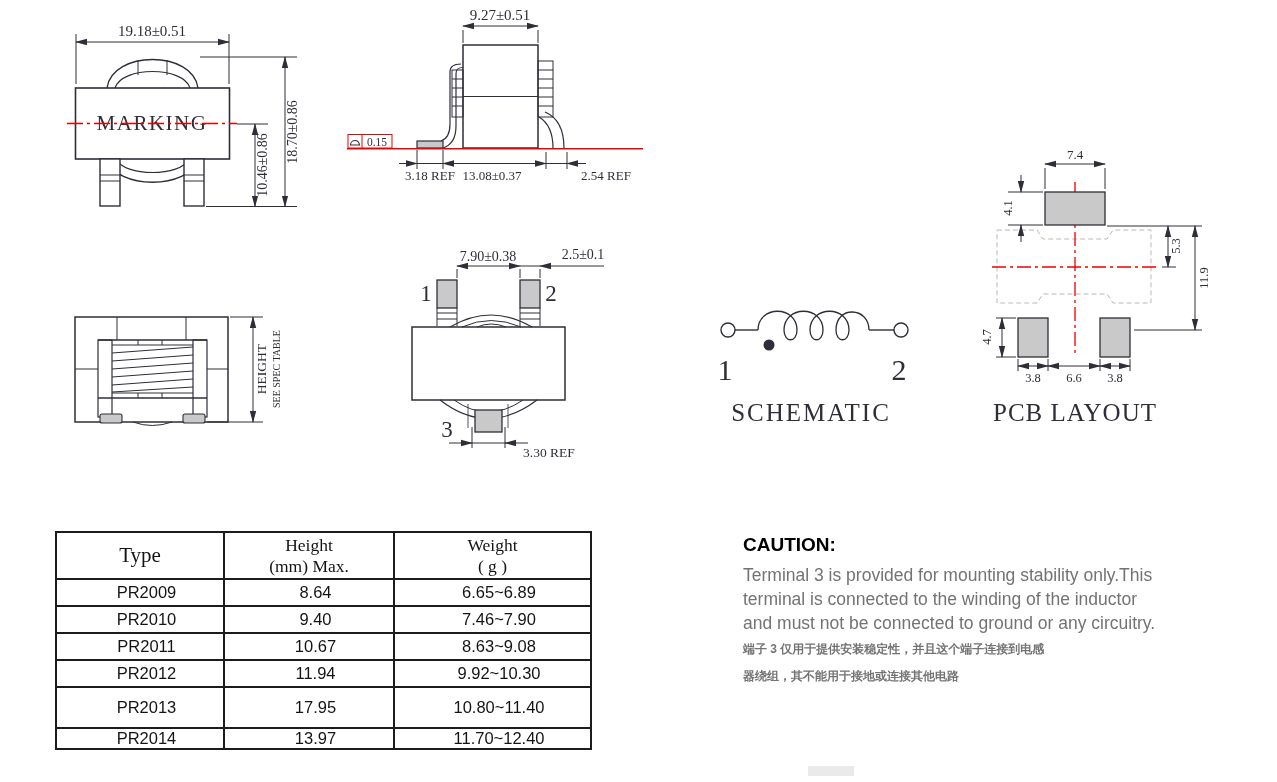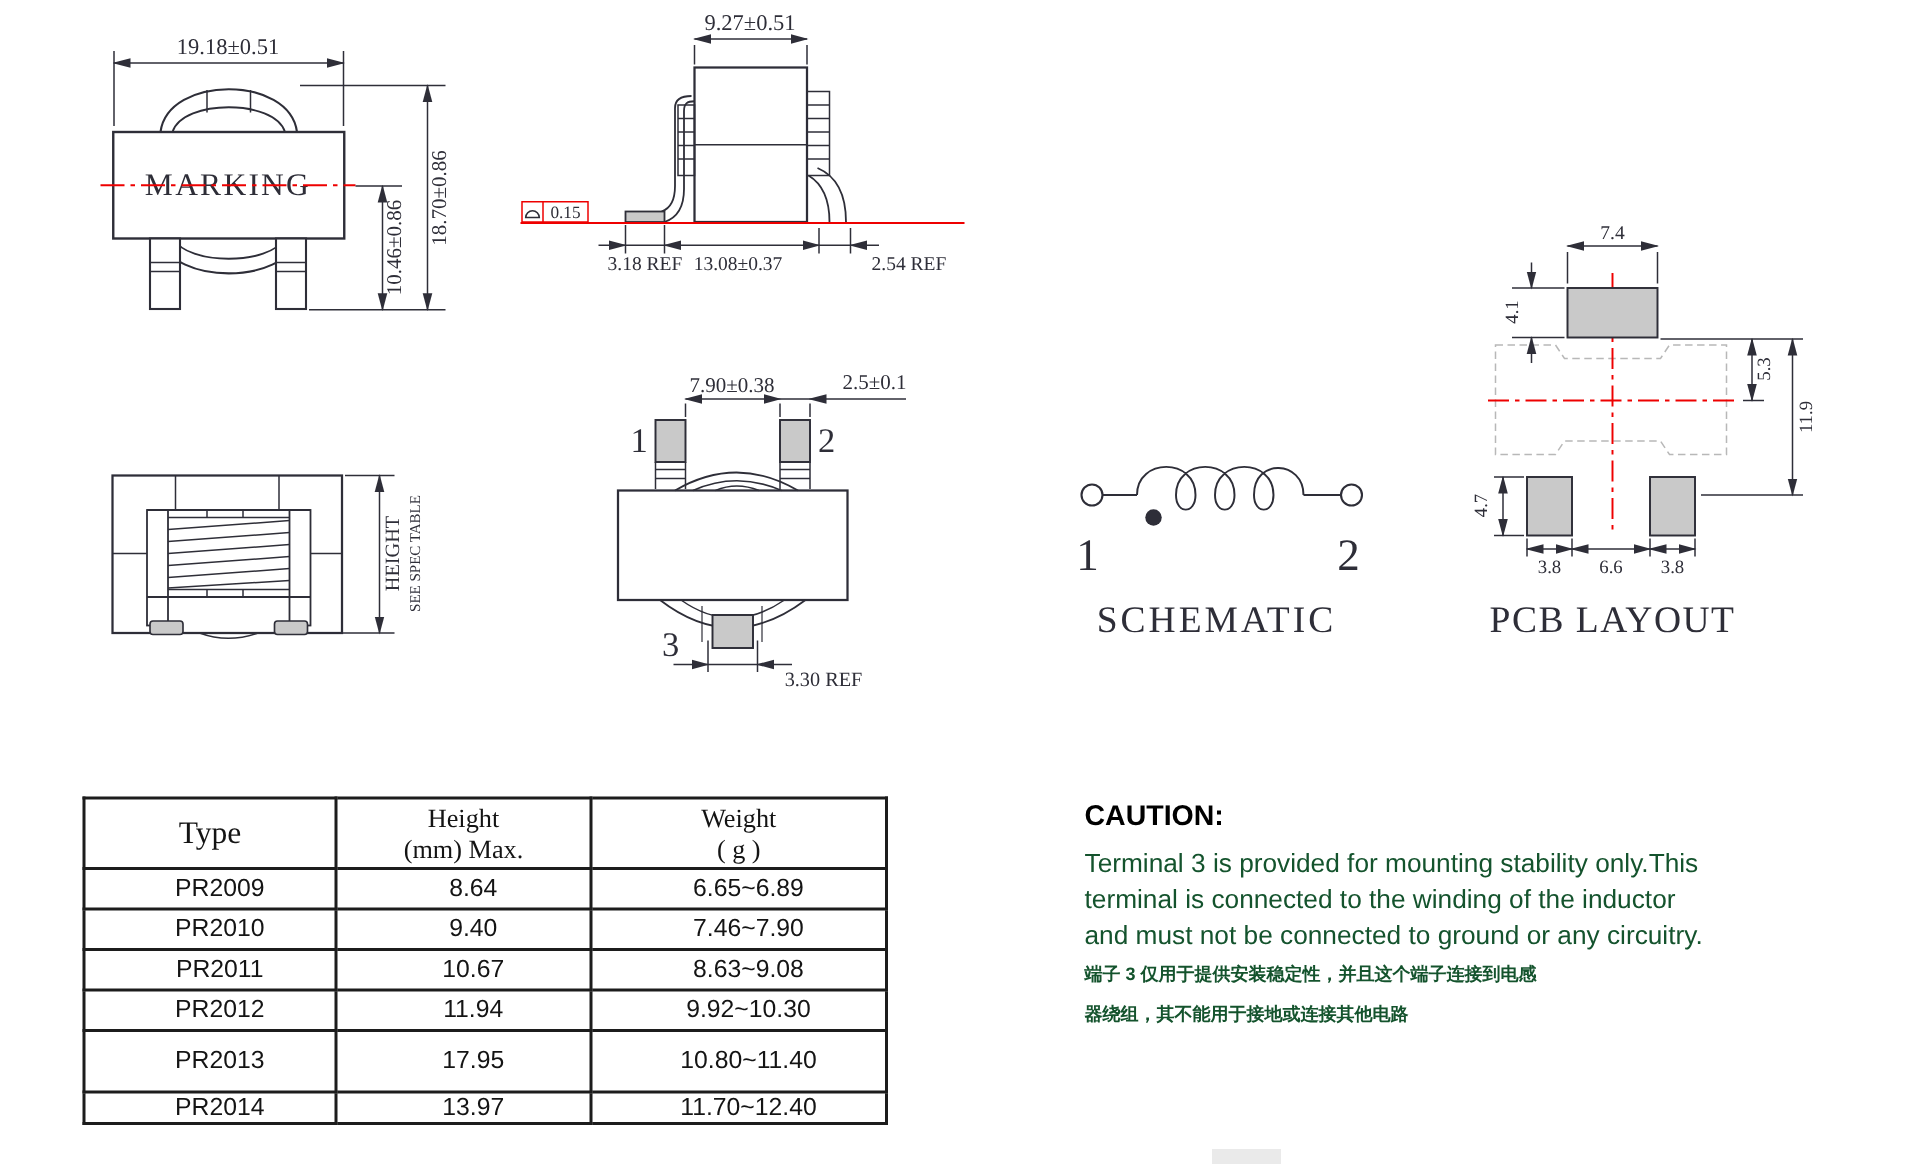--- a/index.html
+++ b/index.html
@@ -7,23 +7,23 @@
           font-family:"Liberation Sans",sans-serif;color:#1b1b1b;}
   .drawing-svg{position:absolute;left:0;top:0;}
   .drawing-svg text{font-family:"Liberation Serif",serif;fill:#2e2e38;}
   .spec-table{position:absolute;left:55px;top:531px;border-collapse:collapse;table-layout:fixed;}
   .spec-table th,.spec-table td{border:2px solid #1c1c1c;text-align:center;vertical-align:middle;
           padding:0;color:#141414;background:#fff;}
   .spec-table th{font-family:"Liberation Serif",serif;font-weight:400;}
   .th-type{font-size:21px;}
   .th-sub{font-size:17.5px;line-height:21px;}
   .spec-table td{font-family:"Liberation Sans",sans-serif;font-size:16.5px;padding-left:13px;}
-  .caution{position:absolute;left:723px;top:534px;width:480px;}
+  .caution{position:absolute;left:743px;top:534px;width:480px;}
   .caution-title{font-weight:bold;font-size:19px;margin-bottom:7px;color:#000;}
-  .caution-line{font-size:17.5px;line-height:24.2px;white-space:nowrap;color:#14532d;}
+  .caution-line{font-size:17.5px;line-height:24.2px;white-space:nowrap;color:#737373;}
   .caution-line.cn{font-size:12px;line-height:27px;font-weight:bold;}
   .smudge{position:absolute;left:808px;top:766px;width:46px;height:10px;background:#d9d9d9;opacity:.55;}
 </style>
 </head>
 <body>
 
 <div class="canvas">
 
 <svg class="drawing-svg" width="1277" height="782" viewBox="0 0 1277 782">
   <defs>

